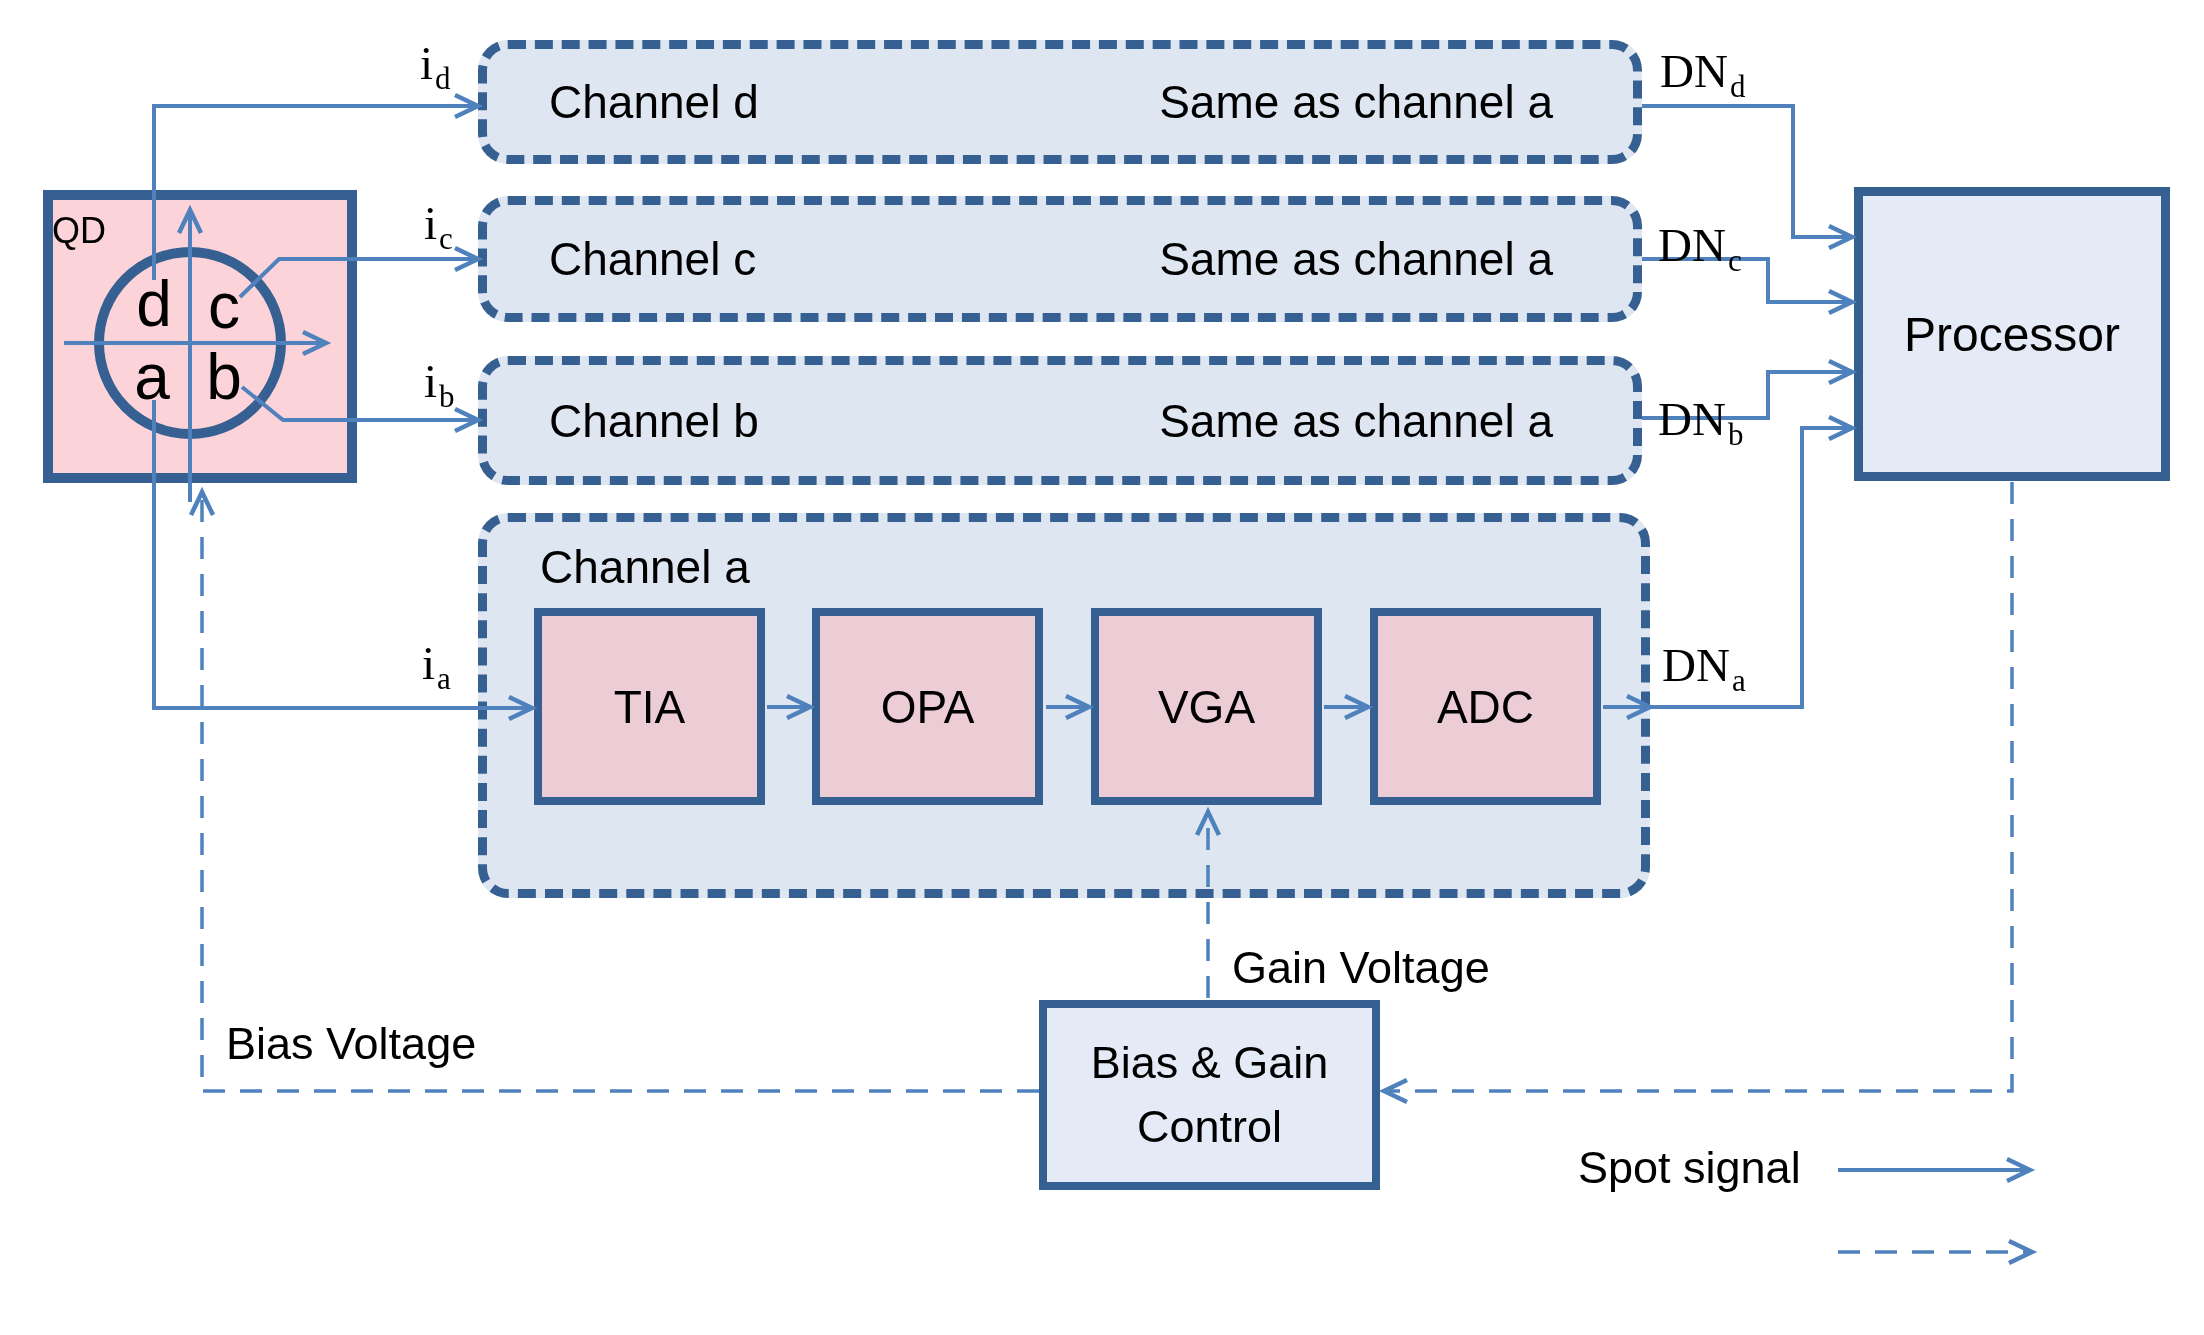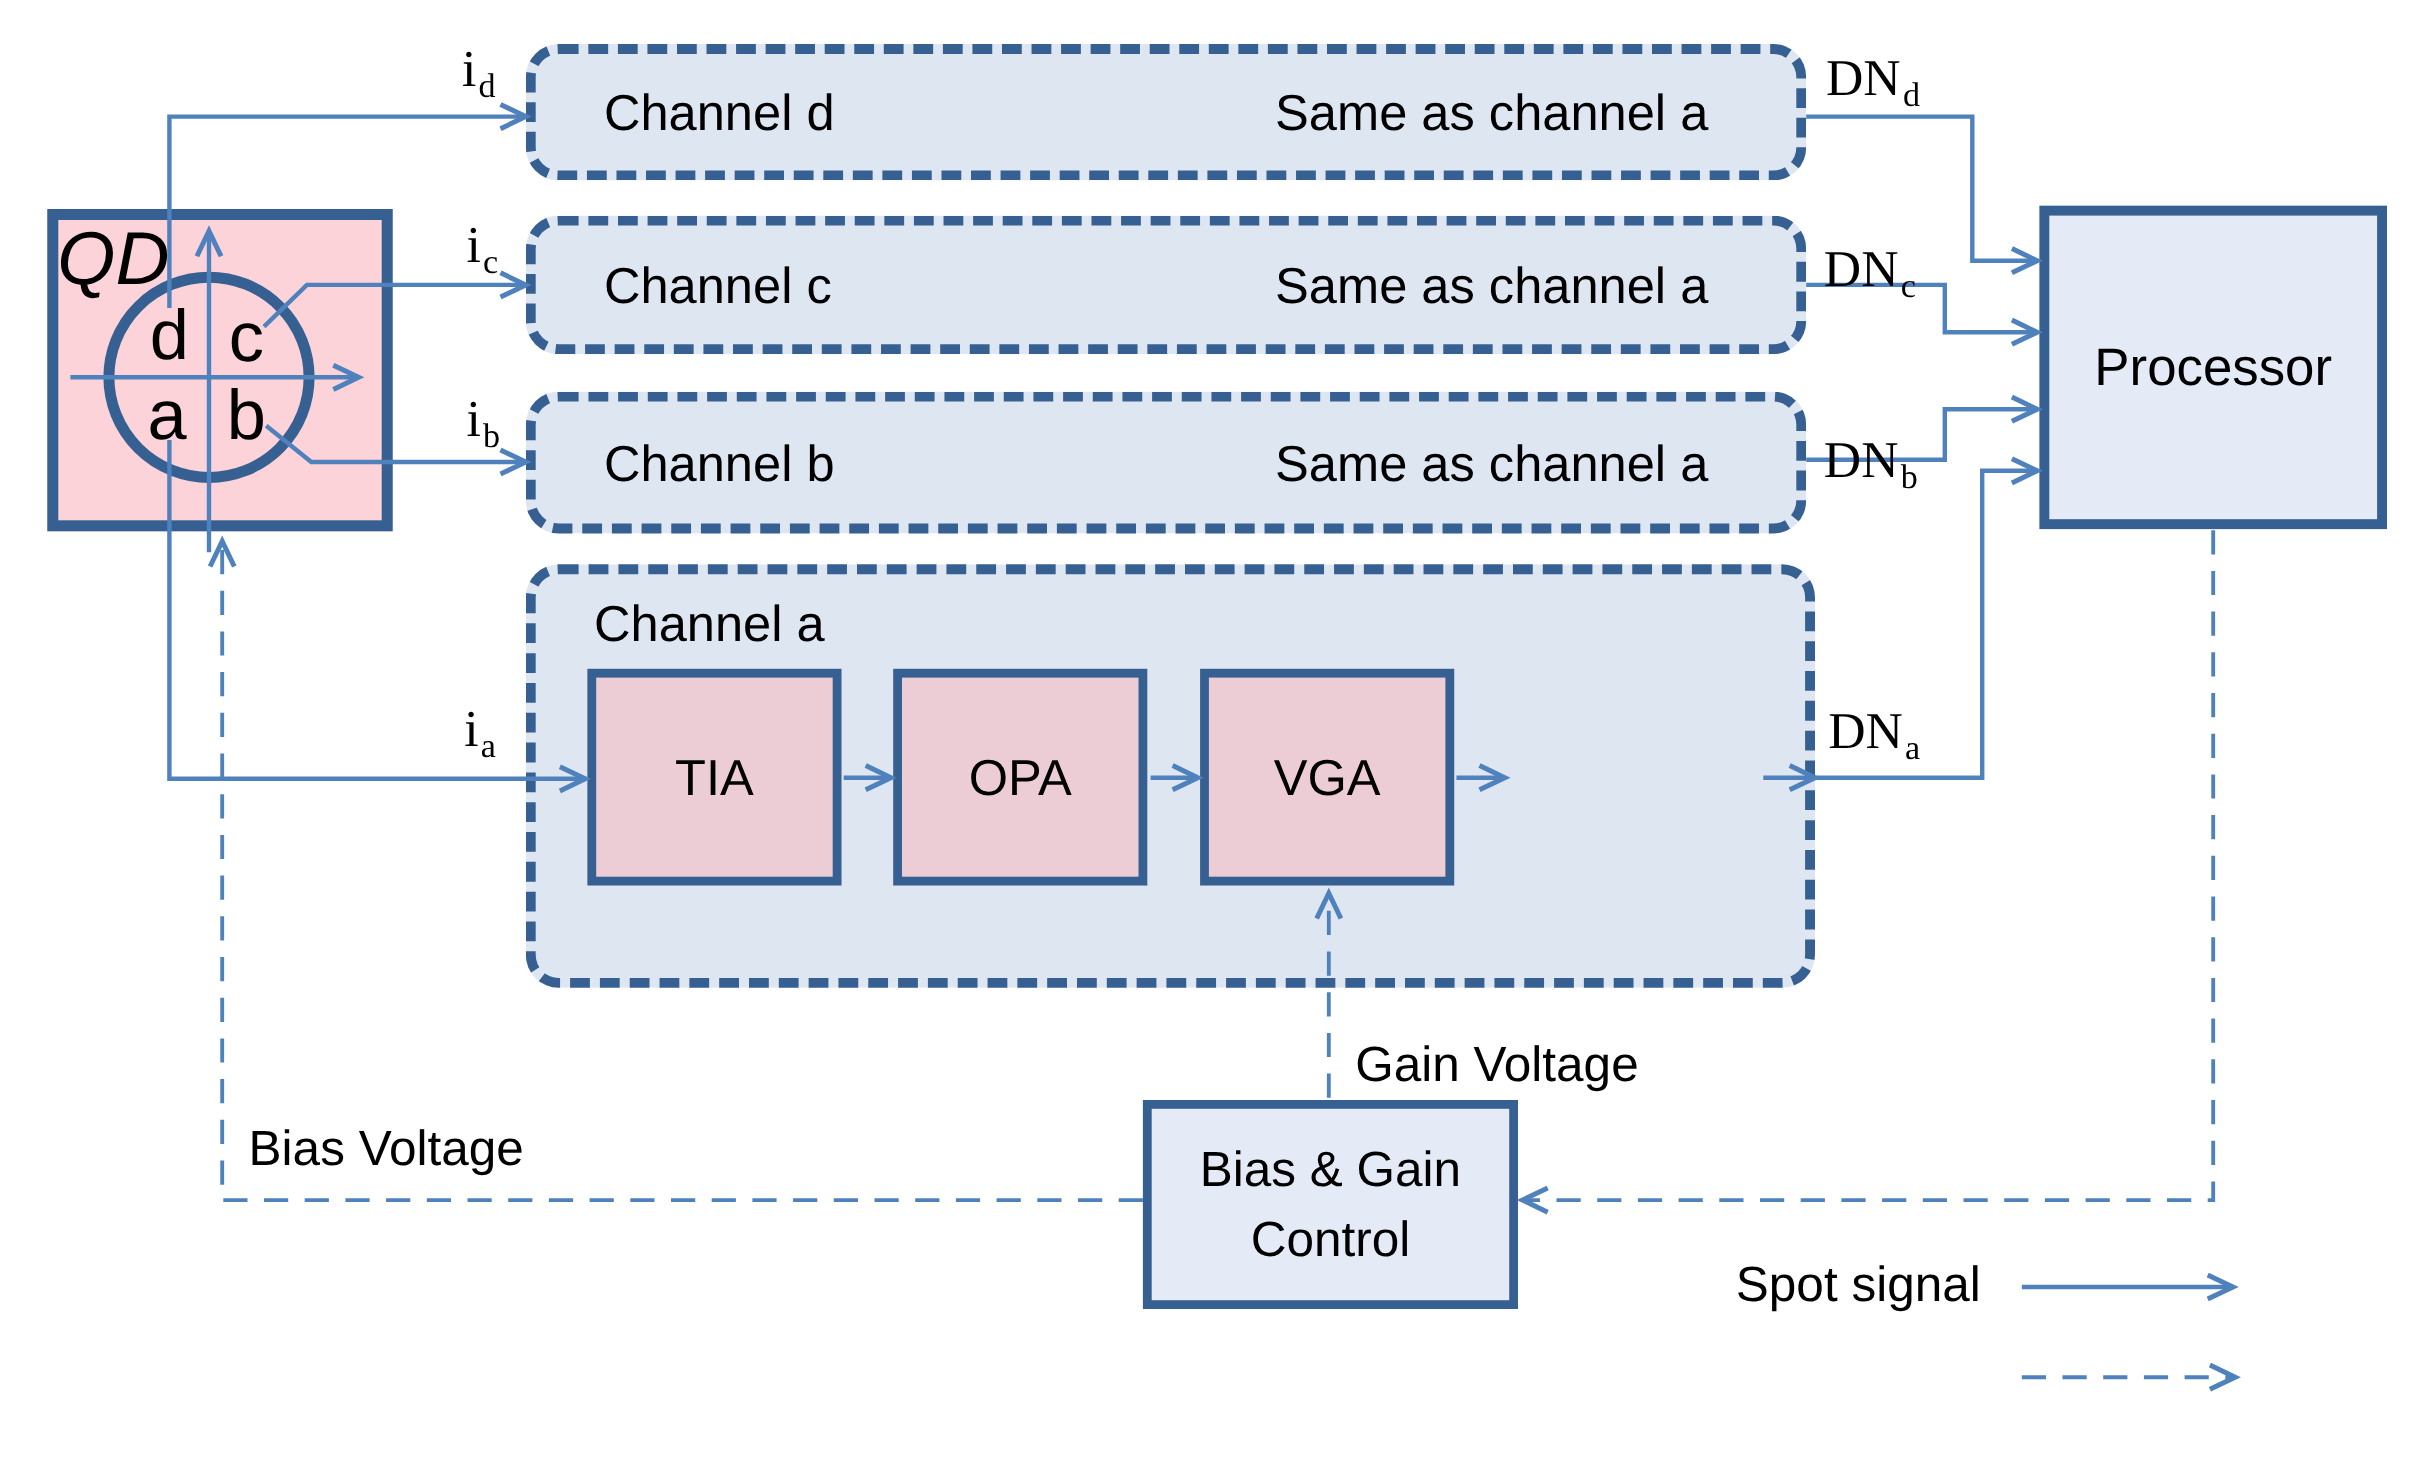--- a/index.html
+++ b/index.html
@@ -25,21 +25,21 @@
   .block{top:608px;width:231px;height:197px;background:var(--block-fill);
       border:8px solid var(--border);display:flex;align-items:center;
       justify-content:center;font-size:46px;}
   .processor{left:1854px;top:187px;width:316px;height:294px;background:var(--box-fill);
       border:9px solid var(--border);display:flex;align-items:center;
       justify-content:center;font-size:48px;}
   .bias{left:1039px;top:1000px;width:341px;height:190px;background:var(--box-fill);
       border:8px solid var(--border);display:flex;flex-direction:column;
       align-items:center;justify-content:center;font-size:45px;line-height:1.42;}
   .lbl{position:absolute;font-size:45px;white-space:nowrap;}
-  .qd-lbl{left:52px;top:196px;font-size:68px;font-style:italic;}
+  .qd-lbl{left:52px;top:210px;font-size:36px;}
   .quad{position:absolute;transform:translate(-50%,-50%);font-size:64px;}
   .sig{position:absolute;font-family:"Liberation Serif",serif;
       font-size:47px;white-space:nowrap;}
   .sig sub{font-size:31px;margin-left:2px;}
   svg.wires{position:absolute;left:0;top:0;width:2204px;height:1335px;
       pointer-events:none;overflow:visible;}
   .wire{fill:none;stroke:var(--wire);stroke-width:4px;}
   .wire-dash{fill:none;stroke:var(--wire);stroke-width:3.5px;stroke-dasharray:22 15;}
   .qd-circle{fill:none;stroke:var(--border);stroke-width:10px;}
   .arrow-head{fill:none;stroke:var(--wire);stroke-width:4.5px;}
@@ -63,20 +63,21 @@
     <span class="ch-text">Channel b</span>
     <span class="ch-text">Same as channel a</span>
   </div>
 
   <div class="box ch-a"></div>
   <div class="lbl" style="left:540px;top:540px;font-size:46px;">Channel a</div>
 
   <div class="box block" style="left:534px;">TIA</div>
   <div class="box block" style="left:812px;">OPA</div>
   <div class="box block" style="left:1091px;">VGA</div>
+  <div class="box block" style="left:1370px;">ADC</div>
 
   <div class="box processor">
     <span>Processor</span>
   </div>
 
   <div class="box bias">
     <span>Bias &amp; Gain</span>
     <span>Control</span>
   </div>
 

